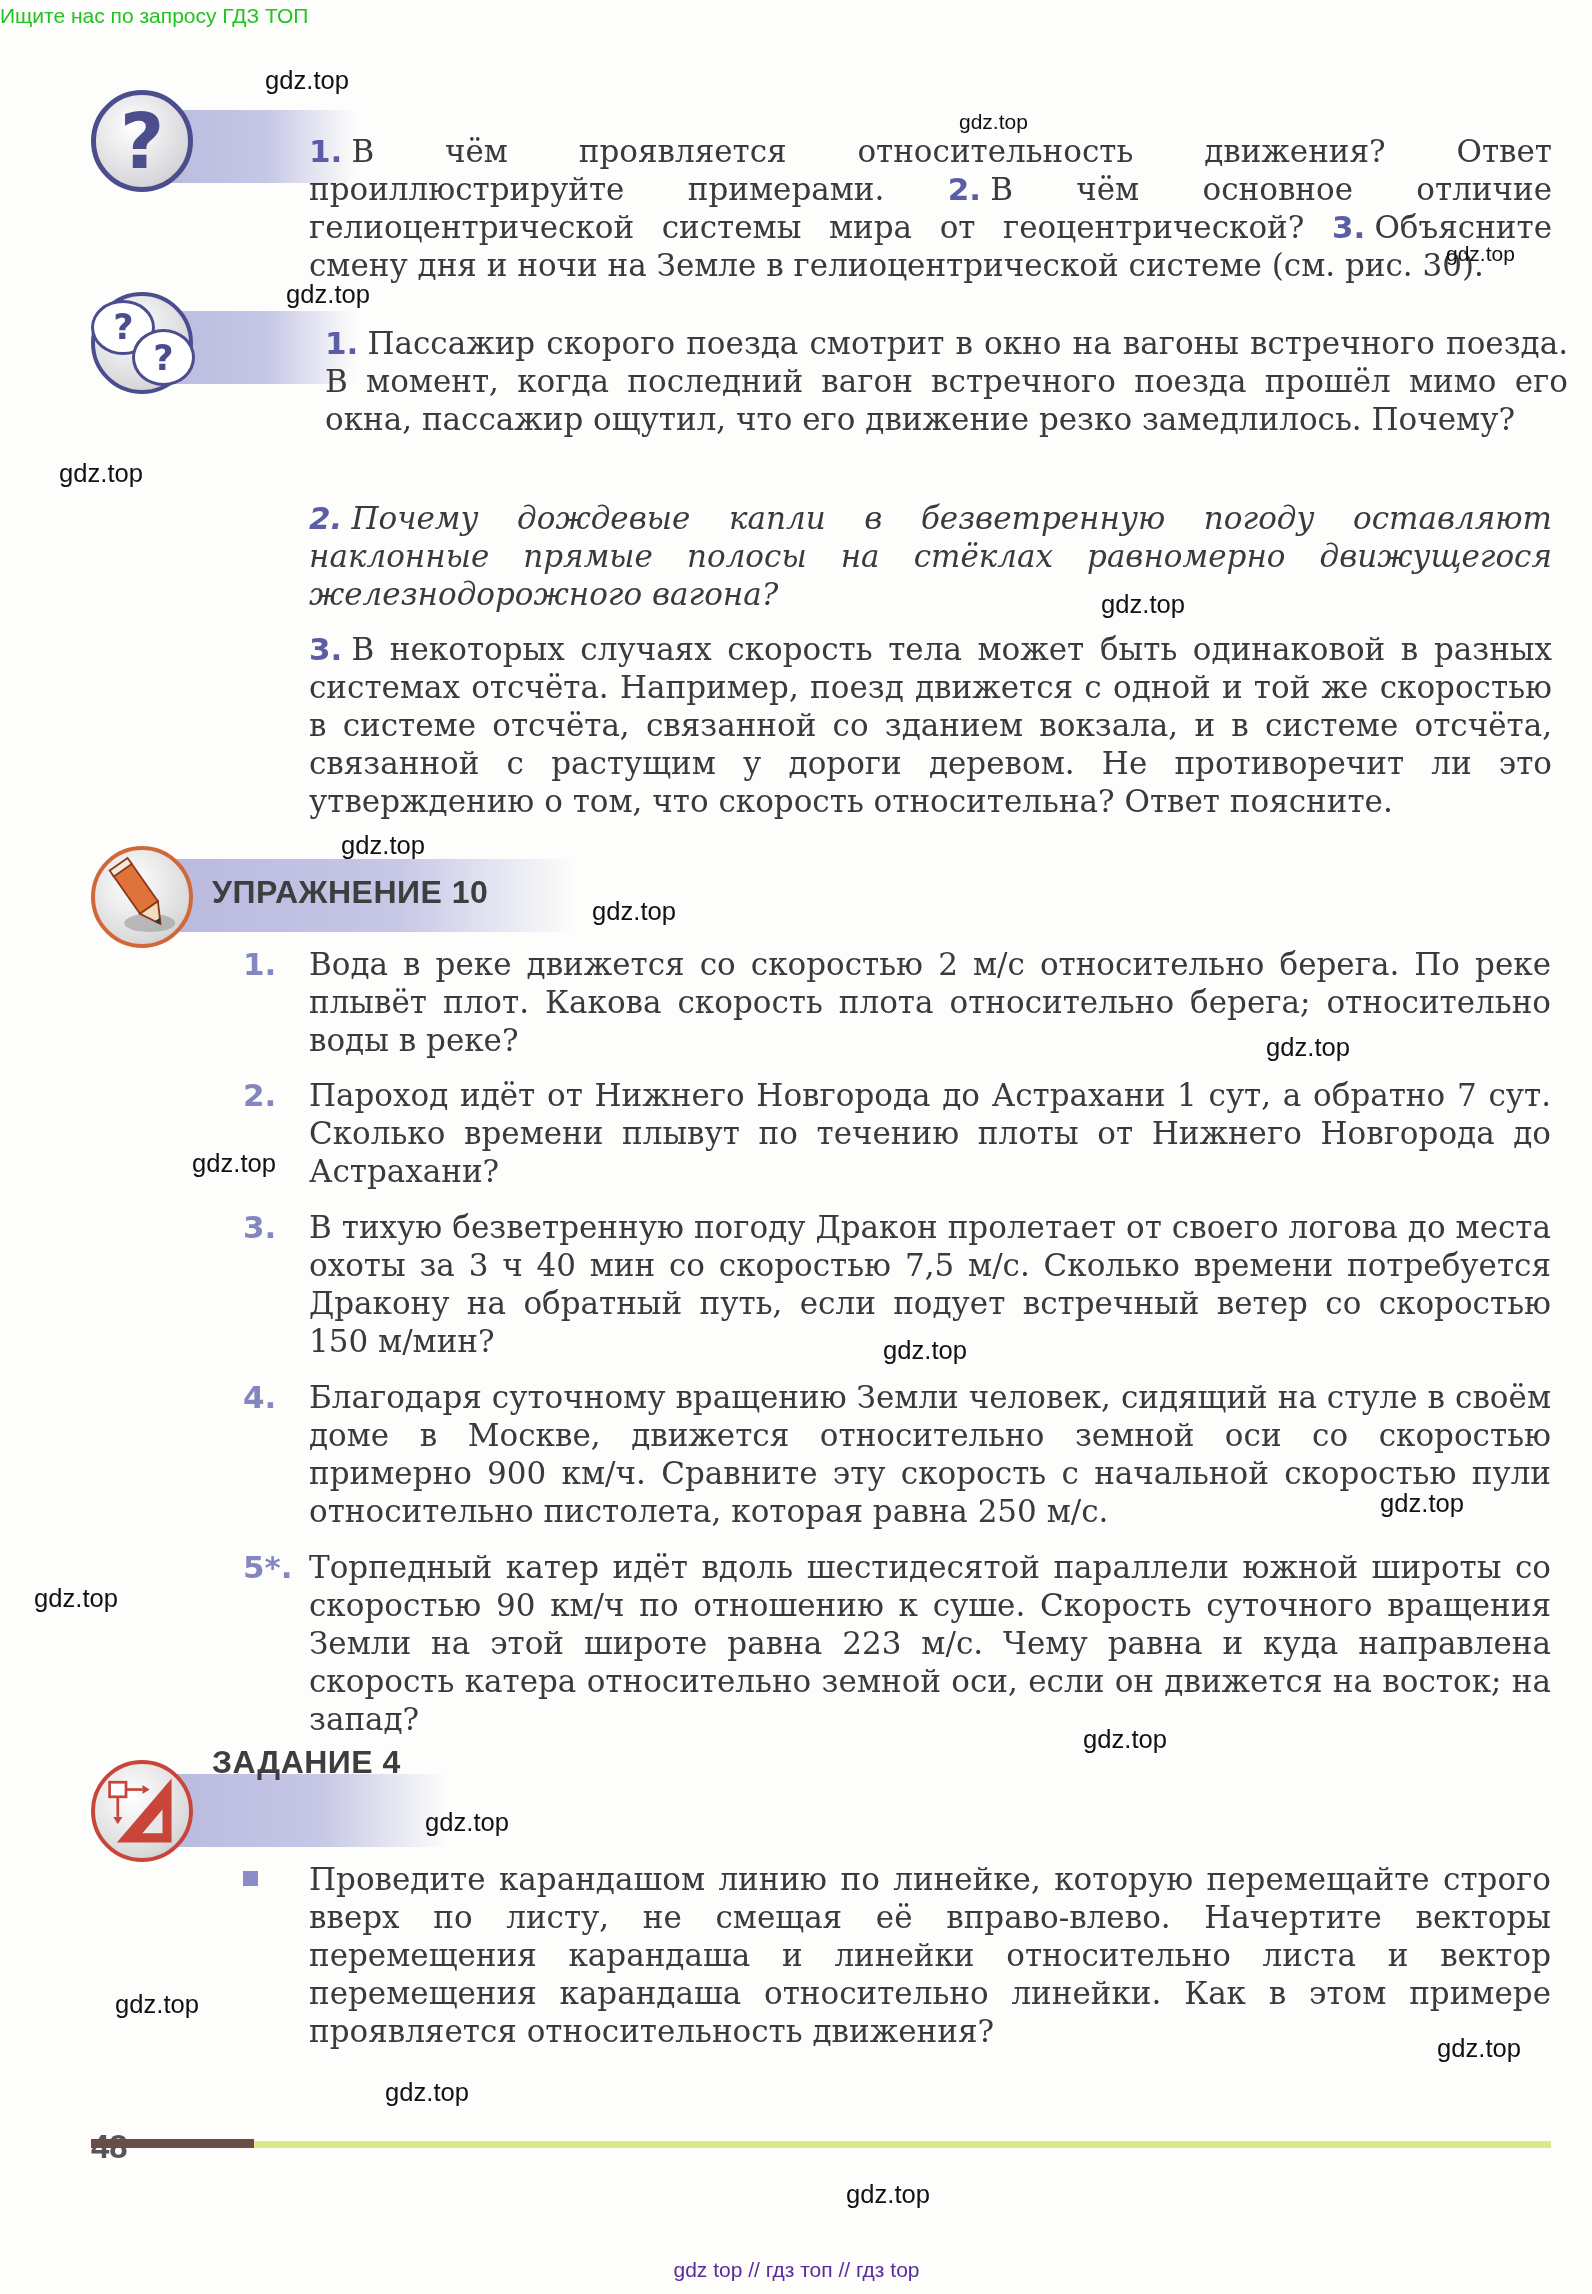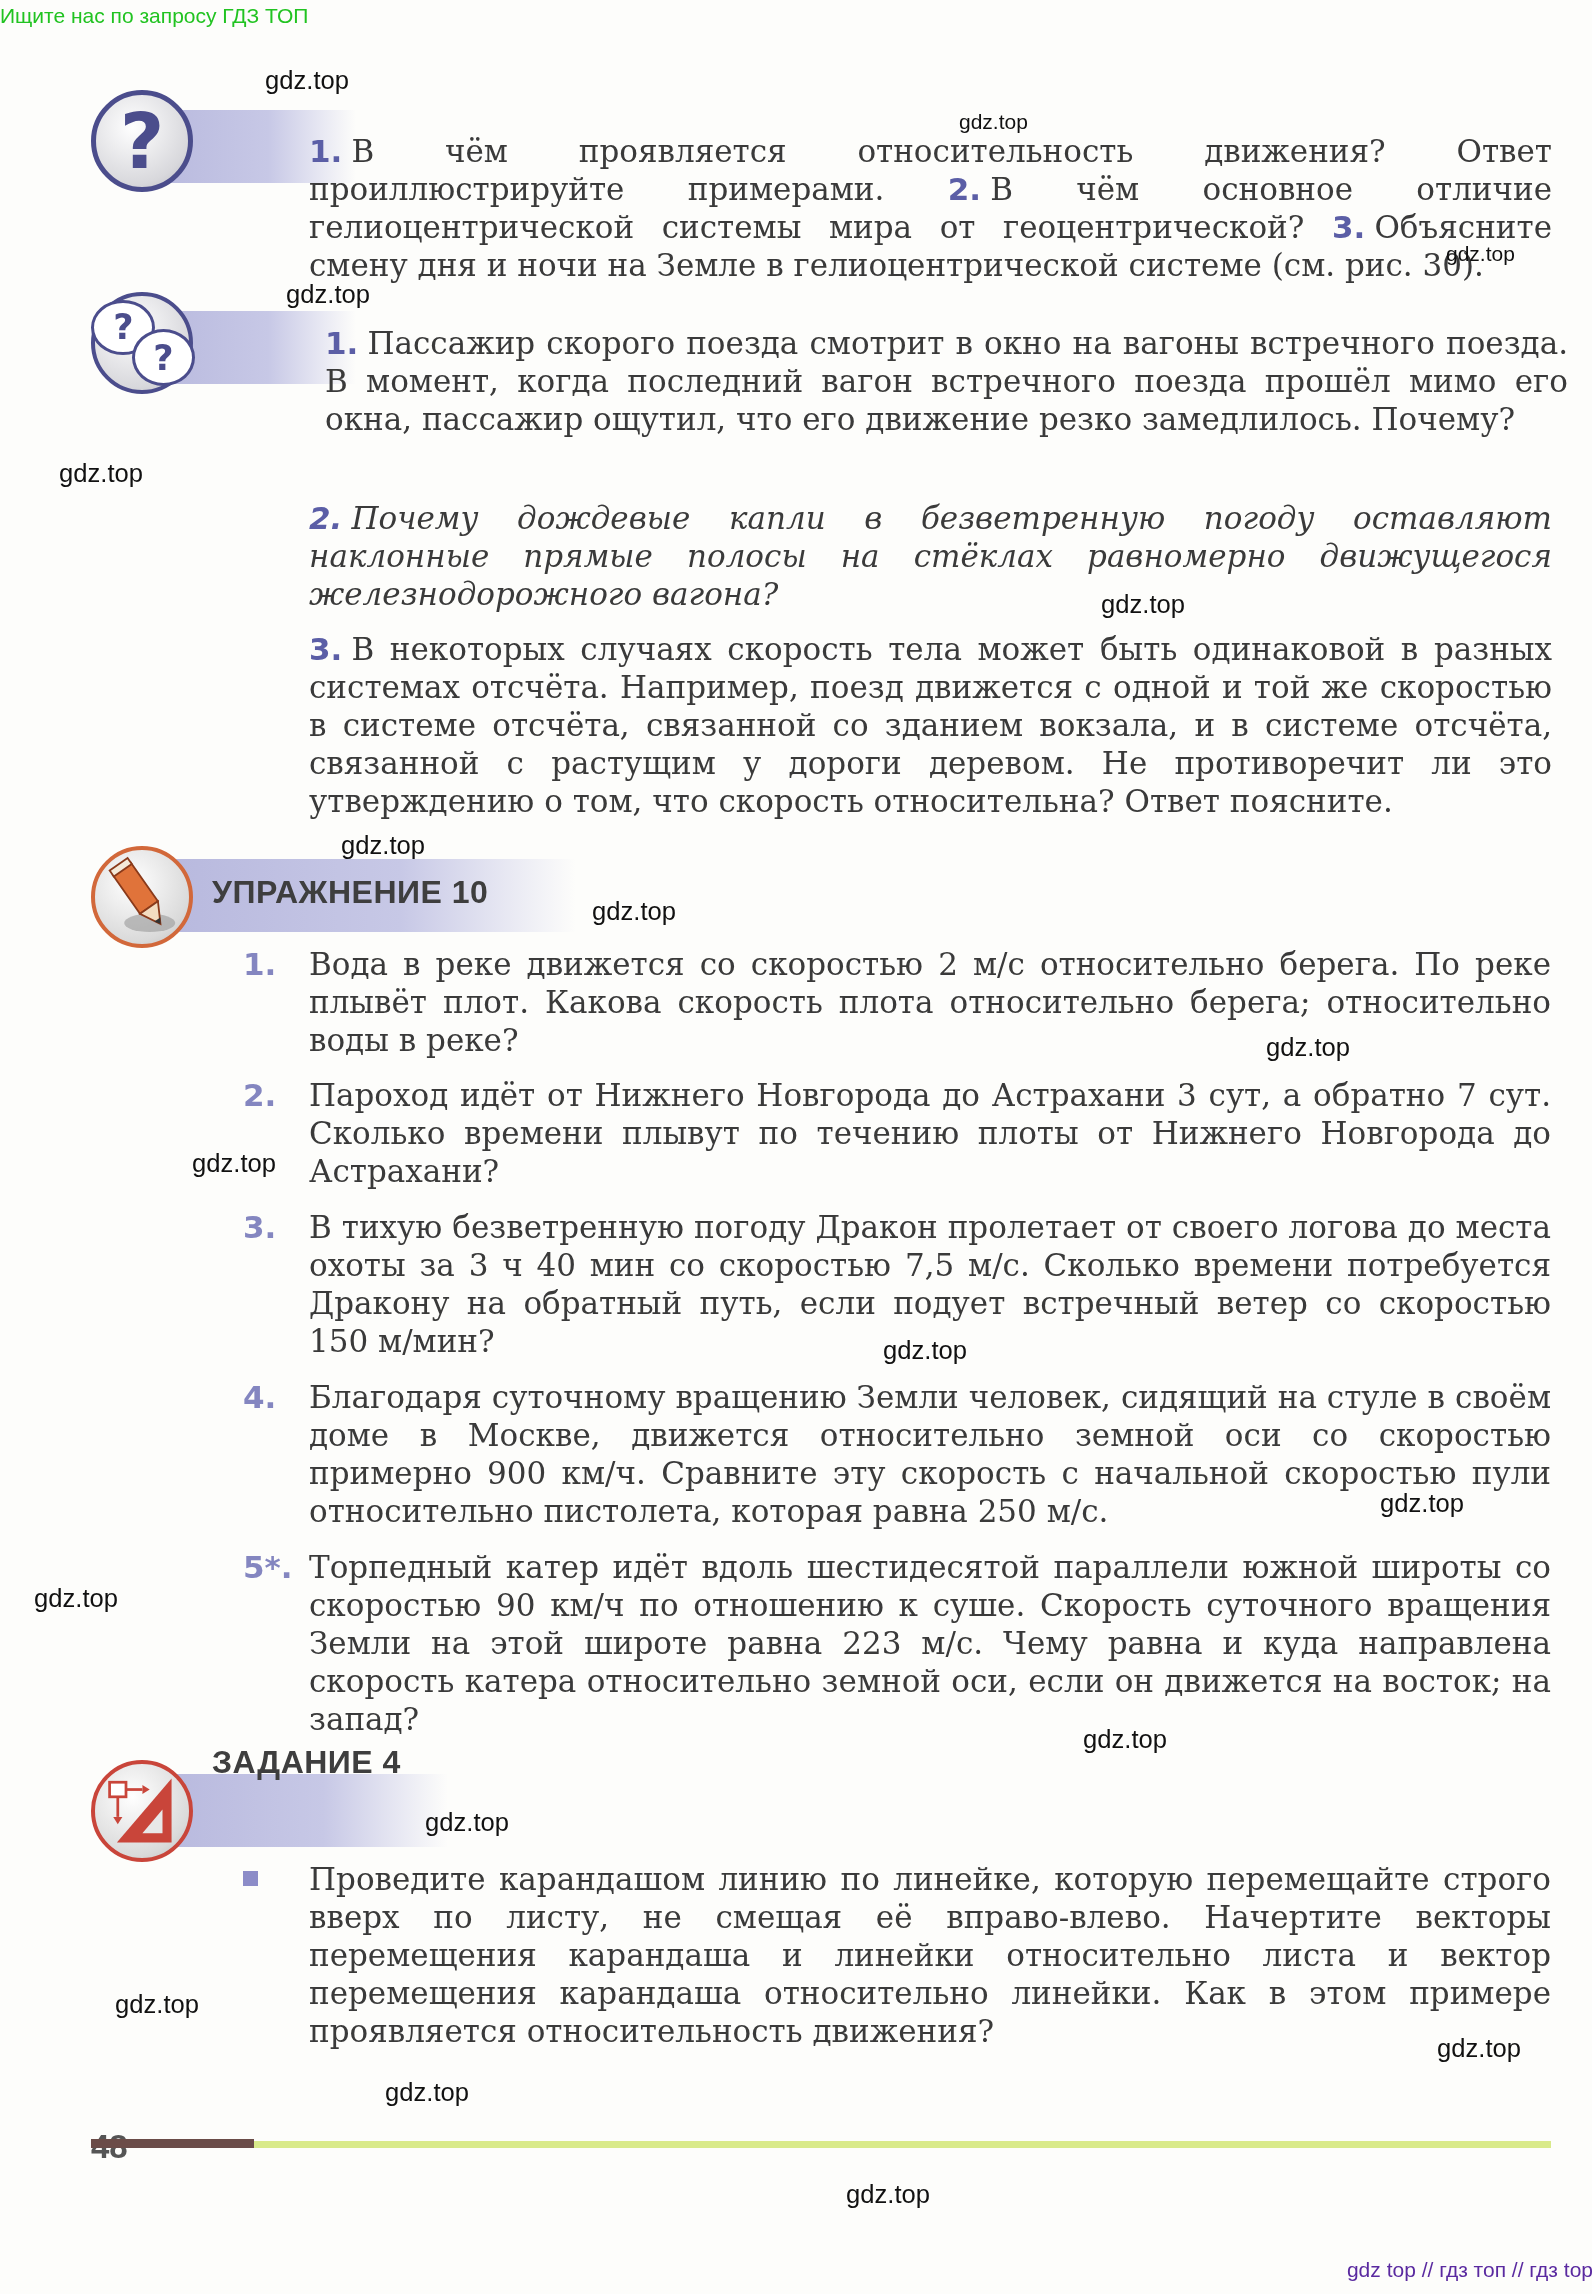--- a/index.html
+++ b/index.html
@@ -23,21 +23,21 @@
          color:#3e3e3e; letter-spacing:0.5px; }
   .para { position:absolute; left:309px; width:1243px; font-size:31px; line-height:38px; text-align:justify; }
   .num { font-family:"DejaVu Sans", sans-serif; font-weight:bold; color:#5b5ea6; margin-right:9.1px; }
   .item { position:absolute; left:243px; width:1308px; font-size:31px; line-height:38px; }
   .item .n { position:absolute; left:0; top:0; font-family:"DejaVu Sans", sans-serif; font-weight:bold; color:#8486c0; }
   .item .t { display:block; margin-left:66px; text-align:justify; }
   .bullet { position:absolute; left:0; top:11px; width:14.6px; height:14.6px; background:#8c8cc8; }
   .page-num { position:absolute; left:91px; top:2100px; font-family:"Liberation Sans", sans-serif; font-weight:bold; font-size:33px; color:#555;margin-top:28px; }
   .bar-dark { position:absolute; left:91px; top:2139px; width:163px; height:9.1px; background:#6b4c48; }
   .bar-light { position:absolute; left:254px; top:2141px; width:1297px; height:7.3px; background:#d9ea8a; }
-  .footer { position:absolute; top:2258px; left:0; width:1593px; text-align:right; font-family:"Liberation Sans", sans-serif;
+  .footer { position:absolute; top:2258px; left:0; width:1593px; text-align:center; font-family:"Liberation Sans", sans-serif;
             font-size:21px; color:#5a2aa0; }
 </style>
 </head>
 <body>
 
 <div class="top-banner">Ищите нас по запросу ГДЗ ТОП</div>
 
 <div class="band" style="left:137px; top:110px; width:219px;"></div>
 <div class="icon q-icon" style="left:91px; top:90px;">
     <span>?</span>
@@ -76,21 +76,21 @@
   </svg>
 </div>
 <div class="section-title" style="left:212px; top:874px;">УПРАЖНЕНИЕ 10</div>
 
 <div class="item" style="top:945px;">
   <span class="n">1.</span>
     <span class="t">Вода в реке движется со скоростью 2 м/с относительно берега. По реке плывёт плот. Какова скорость плота относительно берега; относительно воды в реке?</span>
 </div>
 <div class="item" style="top:1076px;">
   <span class="n">2.</span>
-    <span class="t">Пароход идёт от Нижнего Новгорода до Астрахани 3 сут, а обратно 7 сут. Сколько времени плывут по течению плоты от Нижнего Новгорода до Астрахани?</span>
+    <span class="t">Пароход идёт от Нижнего Новгорода до Астрахани 1 сут, а обратно 7 сут. Сколько времени плывут по течению плоты от Нижнего Новгорода до Астрахани?</span>
 </div>
 <div class="item" style="top:1208px;">
   <span class="n">3.</span>
     <span class="t">В тихую безветренную погоду Дракон пролетает от своего логова до места охоты за 3 ч 40 мин со скоростью 7,5 м/с. Сколько времени потребуется Дракону на обратный путь, если подует встречный ветер со скоростью 150 м/мин?</span>
 </div>
 <div class="item" style="top:1378px;">
   <span class="n">4.</span>
     <span class="t">Благодаря суточному вращению Земли человек, сидящий на стуле в своём доме в Москве, движется относительно земной оси со скоростью примерно 900 км/ч. Сравните эту скорость с начальной скоростью пули относительно пистолета, которая равна 250 м/с.</span>
 </div>
 <div class="item" style="top:1548px;">

